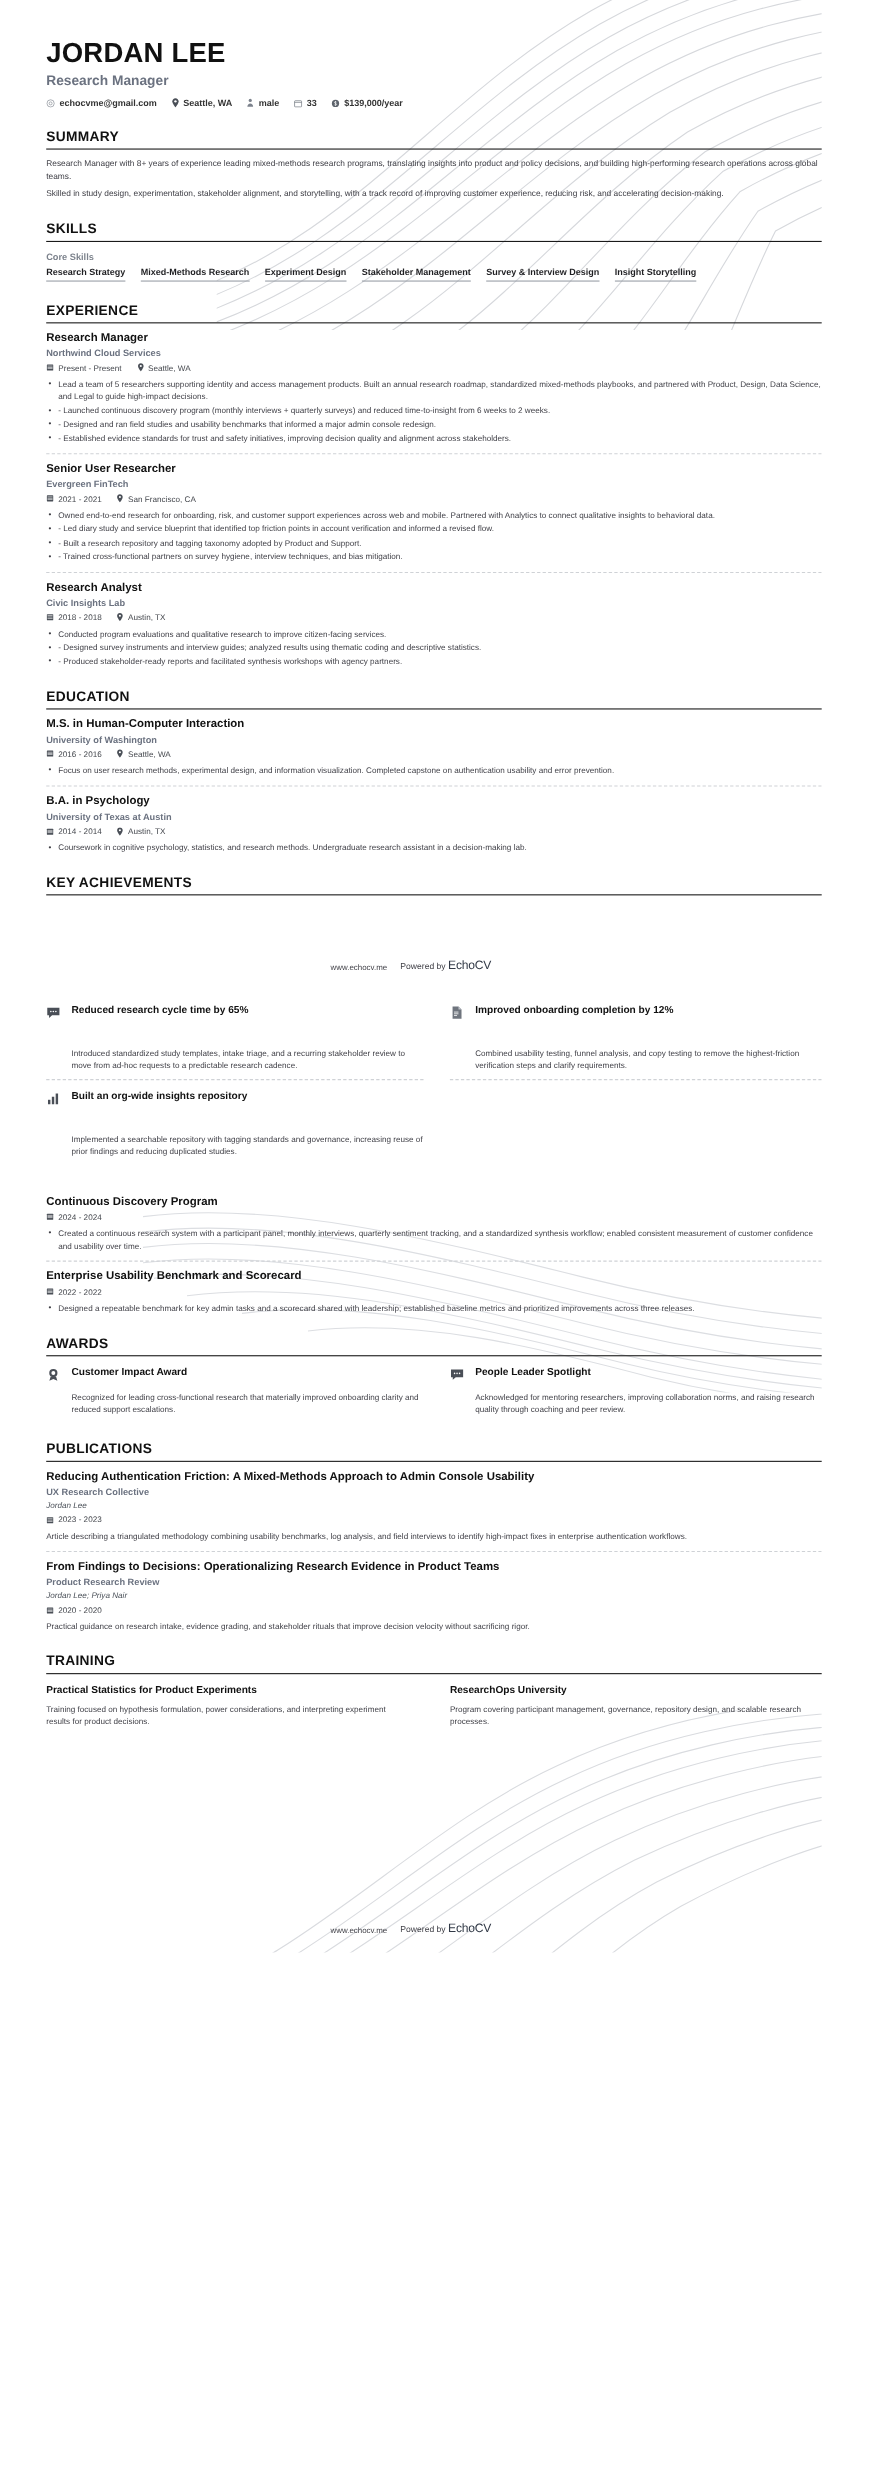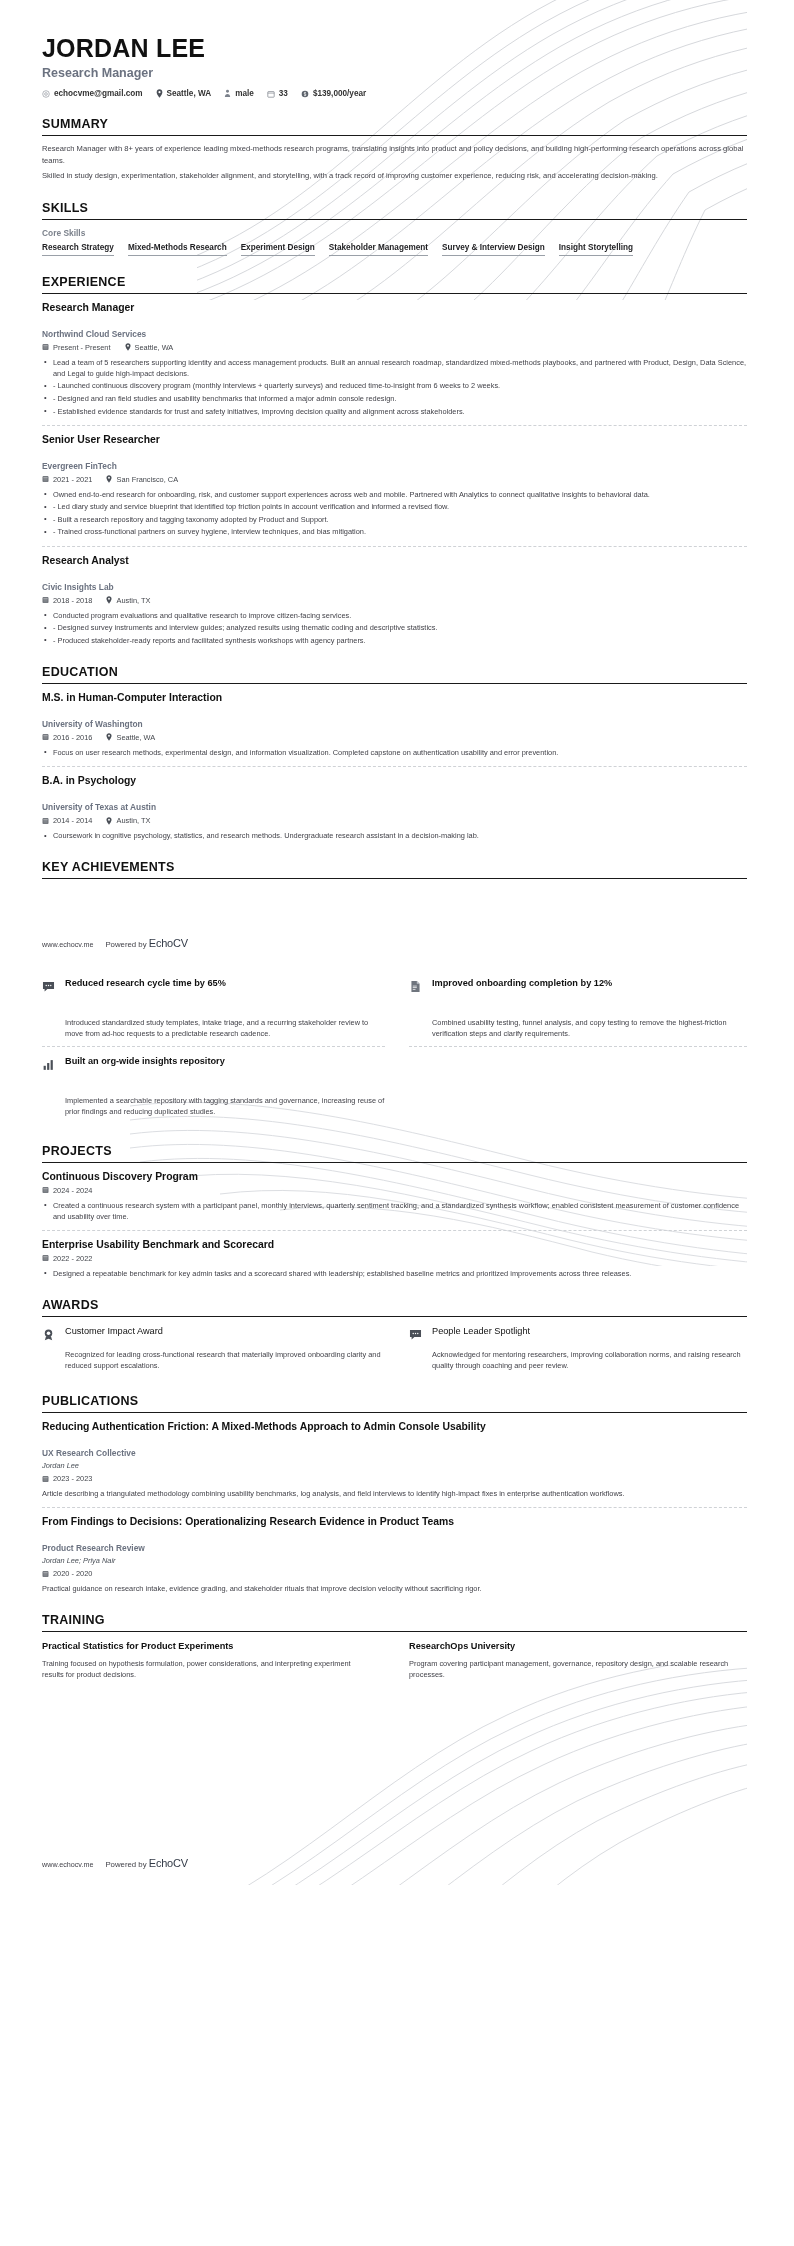--- a/index.html
+++ b/index.html
@@ -101,21 +101,21 @@
   }
   .entry-title {
     font-size: 10.4px;
     font-weight: 700;
     color: #111111;
   }
   .entry-org {
     font-size: 8.4px;
     font-weight: 700;
     color: #6b7280;
-    margin-top: 16px;
+    margin-top: 3px;
   }
   .entry-authors {
     font-size: 7.4px;
     font-style: italic;
     color: #4b5159;
     margin-top: 3px;
   }
   .entry-meta {
     display: flex;
     align-items: center;
@@ -168,21 +168,21 @@
   .ach-desc {
     font-size: 7.4px;
     line-height: 1.5;
     color: #3f3f46;
     margin-top: 20px;
     padding-left: 23px;
   }
 
   .award-cell { padding: 9px 0 4px 0; }
   .award-head { display: flex; align-items: flex-start; gap: 9px; }
-  .award-title { font-size: 9.2px; font-weight: 400; color: #111111; }
+  .award-title { font-size: 9.2px; font-weight: 700; color: #111111; }
   .award-desc {
     font-size: 7.4px;
     line-height: 1.5;
     color: #3f3f46;
     margin-top: 4px;
     padding-left: 23px;
   }
 
   .train-cell { padding: 9px 16px 6px 0; }
   .train-title {
@@ -194,21 +194,21 @@
   .train-desc {
     font-size: 7.4px;
     line-height: 1.5;
     color: #3f3f46;
     margin-top: 5px;
   }
 
   
   .pg-footer {
     display: flex;
-    justify-content: flex-start;
+    justify-content: center;
     align-items: flex-end;
     padding: 0 42px;
     position: relative;
     z-index: 3;
     gap: 12px;
   }
   .foot-url { font-size: 7.2px; color: #3f3f46; }
   .foot-brand { font-size: 7.8px; color: #3f3f46; }
   .foot-brand .bmark {
     font-size: 11px;
@@ -555,23 +555,20 @@
               </svg>
             </span>
             <span class="ach-title">Built an org-wide insights repository</span>
           </div>
           <div class="ach-desc">Implemented a searchable repository with tagging standards and governance, increasing reuse of prior findings and reducing duplicated studies.</div>
         </div>
         <div class="ach-cell row-sep"></div>
       </div>
 
       <div class="section">
-        <div class="sec-rule">
-          <div class="sec-title">PROJECTS</div>
-        </div>
 
         <div class="entry">
           <div class="entry-title">Continuous Discovery Program</div>
           <div class="entry-meta">
             <span class="meta-item">
               <svg width="7" height="8" viewBox="0 0 14 16">
                 <rect x="1.2" y="2.6" width="11.6" height="11" rx="1" fill="#4a4f57"></rect>
                 <rect x="2.4" y="5" width="9.2" height="1" fill="#ffffff"></rect>
                 <rect x="2.4" y="7.3" width="9.2" height="1" fill="#ffffff"></rect>
                 <rect x="2.4" y="9.6" width="9.2" height="1" fill="#ffffff"></rect>

